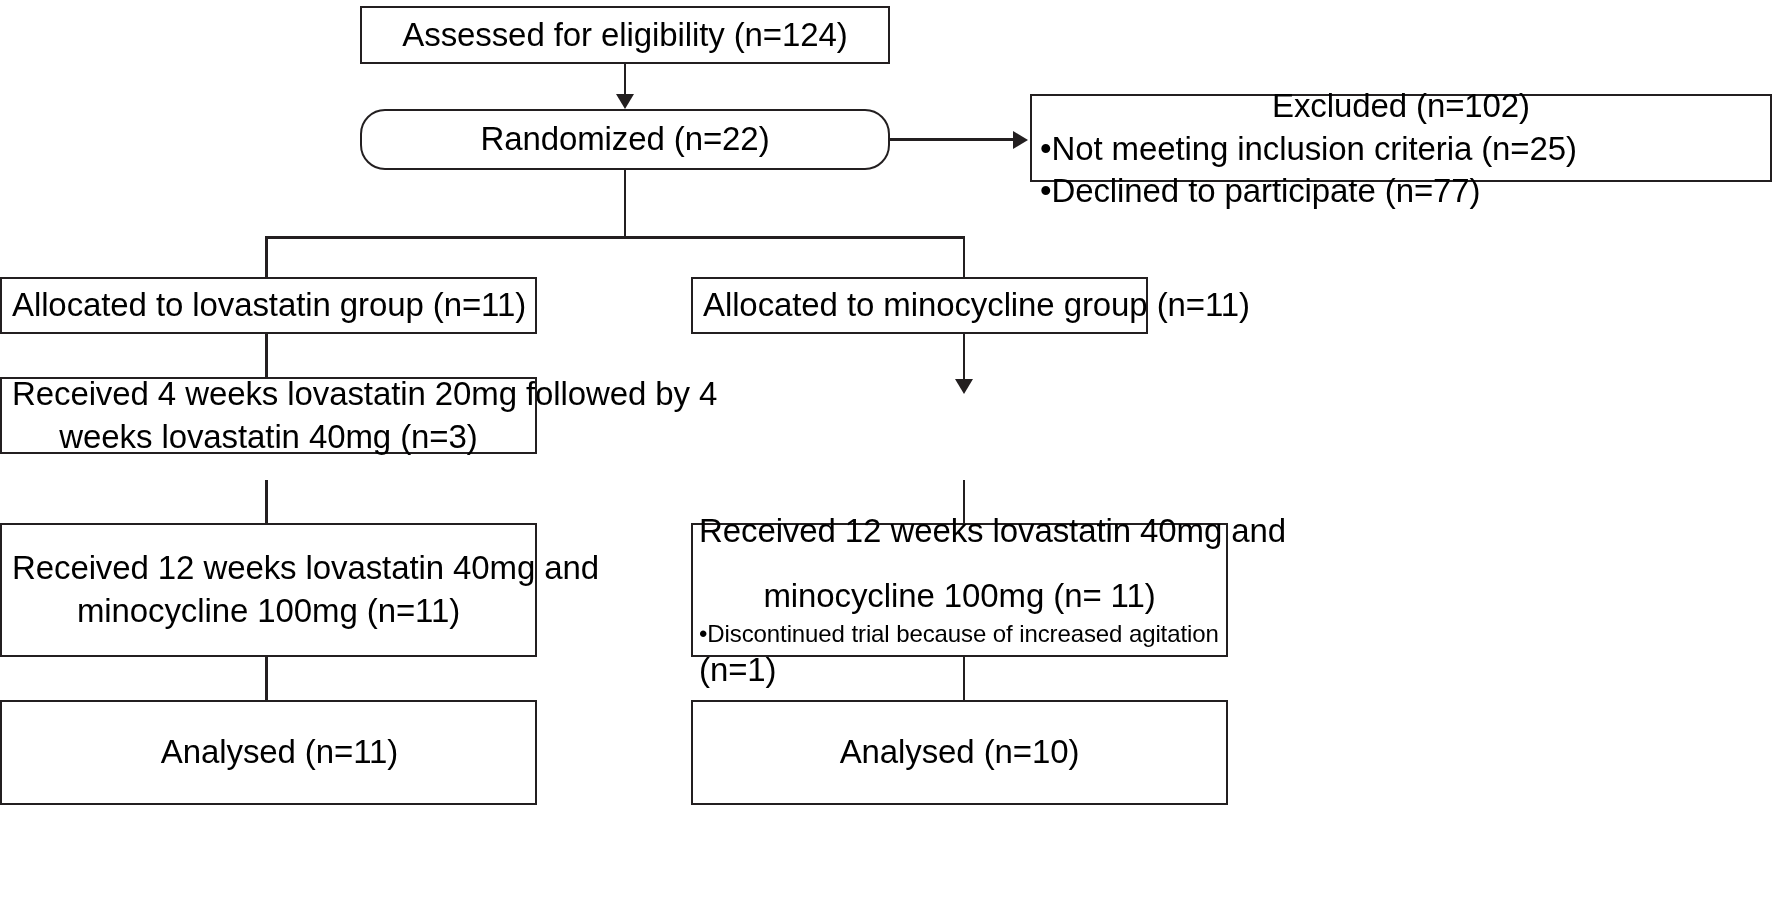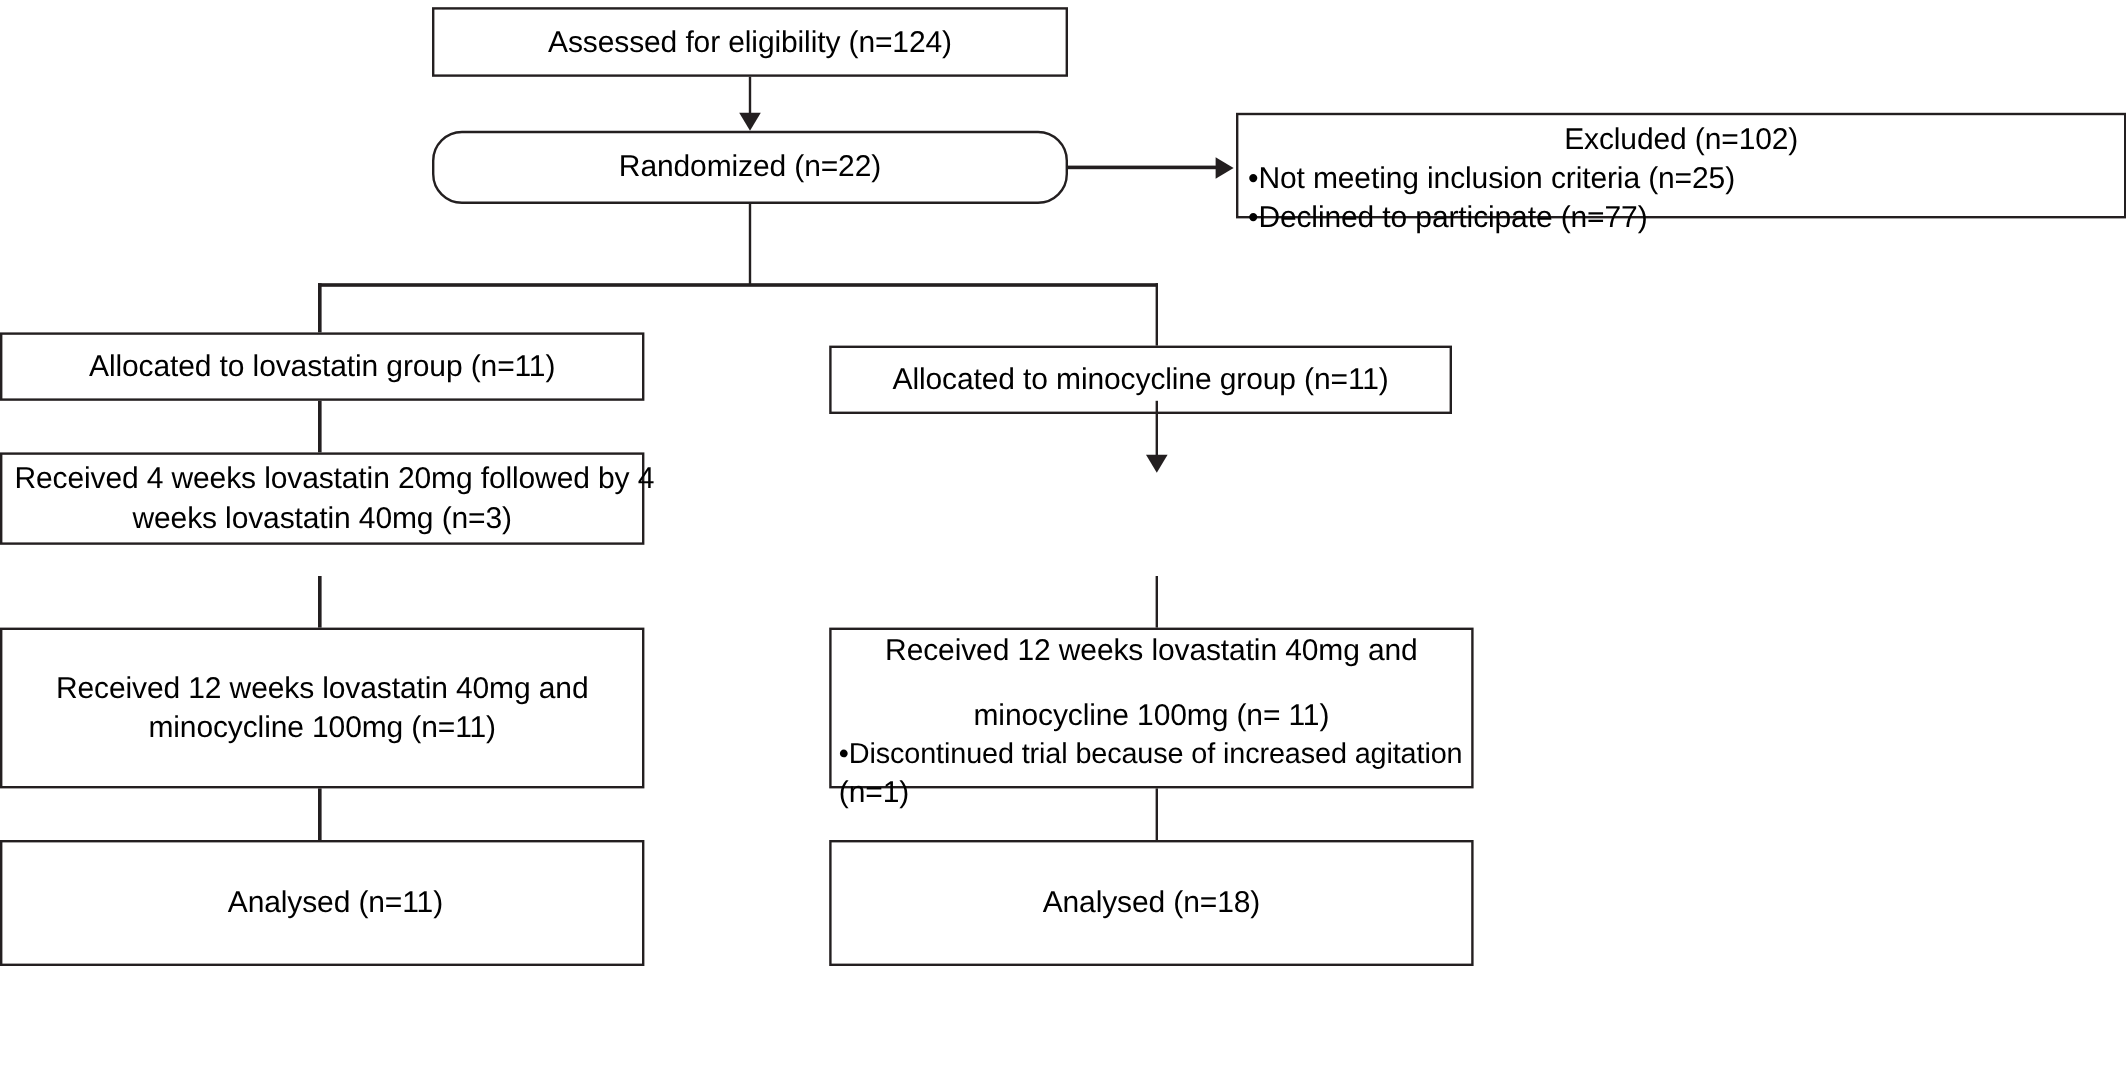--- a/index.html
+++ b/index.html
@@ -26,21 +26,21 @@
     display: flex;
     flex-direction: column;
     justify-content: center;
     align-items: center;
     padding: 4px 10px;
   }
   .node .line {
     display: block;
     width: 100%;
     text-align: center;
-    font-size: 25px;
+    font-size: 33px;
     line-height: 1.30;
     letter-spacing: -0.1px;
     white-space: nowrap;
   }
   .node.bulleted {
     align-items: stretch;
   }
   .node.bulleted .line.center {
     text-align: center;
     margin-top: 22px;
@@ -131,21 +131,21 @@
     <span class="line">minocycline 100mg (n=11)</span>
   </div>
 
   <div class="vline" style="left:265px; top:657px; height:47px;"></div>
   <div class="arrowdown" style="left:258px; top:702px;"></div>
 
   <div class="node" style="left:0px; top:700px; width:537px; height:105px;padding-left:32px;">
     <span class="line">Analysed (n=11)</span>
   </div>
 
-  <div class="node" style="left:691px; top:288px; width:519px; height:57px;">
+  <div class="node" style="left:691px; top:277px; width:457px; height:57px;">
     <span class="line">Allocated to minocycline group (n=11)</span>
   </div>
 
   <div class="vline" style="left:962.5px; top:334px; height:47px;"></div>
   <div class="arrowdown" style="left:955px; top:379px;"></div>
 
 
   <div class="vline" style="left:962.5px; top:480px; height:47px;"></div>
   <div class="arrowdown" style="left:955px; top:525px;"></div>
 
@@ -153,16 +153,16 @@
     <span class="line center">Received 12 weeks lovastatin 40mg and</span>
     <span class="line center">minocycline 100mg (n= 11)</span>
     <span class="line left" style="font-size:24px;">•Discontinued trial  because of increased agitation</span>
     <span class="line left">(n=1)</span>
   </div>
 
   <div class="vline" style="left:962.5px; top:657px; height:47px;"></div>
   <div class="arrowdown" style="left:955px; top:702px;"></div>
 
   <div class="node" style="left:691px; top:700px; width:537px; height:105px;">
-    <span class="line">Analysed (n=18)</span>
+    <span class="line">Analysed (n=10)</span>
   </div>
 
 </div>
 
 </body></html>

